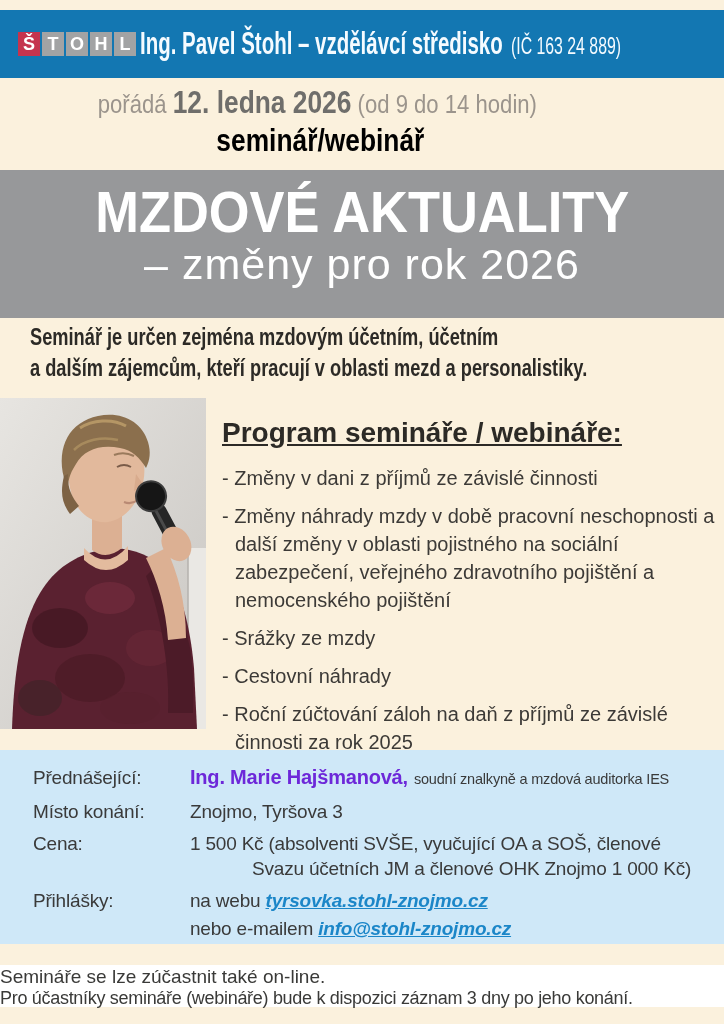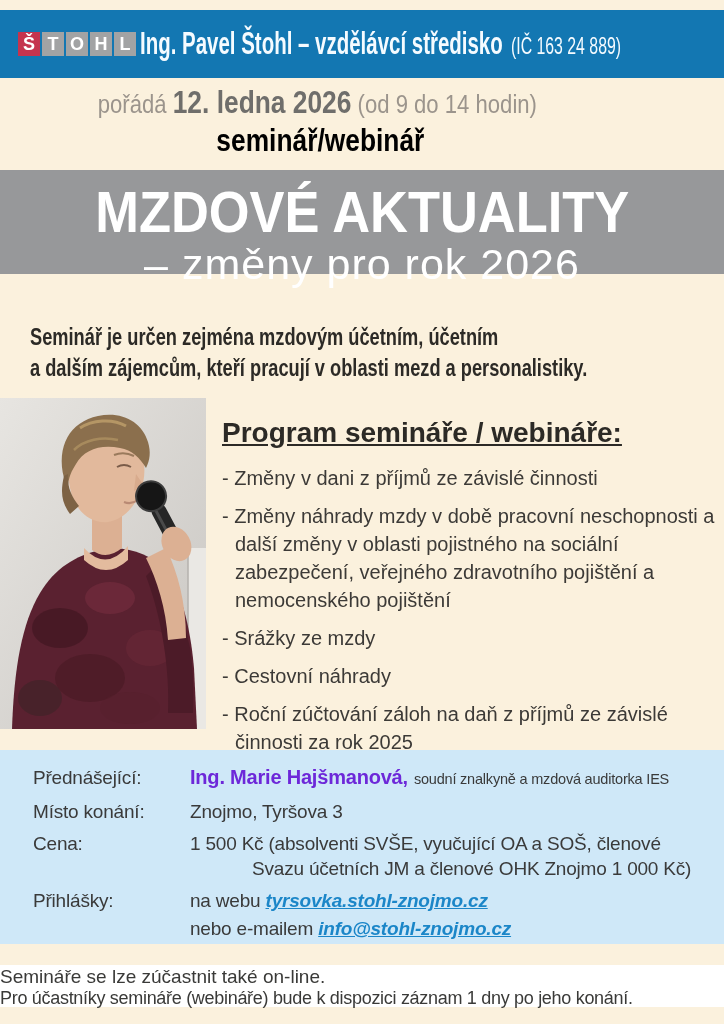--- a/index.html
+++ b/index.html
@@ -23,21 +23,21 @@
 
   
   .event-block{position:absolute;top:86px;left:0;width:635px;text-align:center;}
   .scale-c{display:inline-block;transform:scaleX(0.85);transform-origin:center;white-space:nowrap;}
   .event-line1{font-size:26px;color:#9b948c;line-height:34px;}
   .event-date{font-size:31px;font-weight:bold;color:#6f6e6b;}
   .event-line2{font-size:31px;font-weight:bold;color:#68676
 4;line-height:38px;margin-top:1px;padding-left:6px;}
 
   
-  .banner{position:absolute;top:170px;left:0;width:724px;height:104px;background:#97989a;
+  .banner{position:absolute;top:170px;left:0;width:724px;height:148px;background:#97989a;
     text-align:center;color:#ffffff;}
   .banner-title{margin-top:12px;font-size:57px;font-weight:bold;line-height:60px;
     display:inline-block;transform:scaleX(0.92);transform-origin:center;white-space:nowrap;}
   .banner-subtitle{font-size:43px;font-weight:normal;line-height:44px;letter-spacing:1px;}
 
   
   .intro{position:absolute;top:321px;left:30px;}
   .intro-scale{transform:scaleX(0.76);transform-origin:left top;}
   .intro-line{white-space:nowrap;font-size:24px;font-weight:bold;color:#2c2a26;line-height:31px;}
 
@@ -193,16 +193,16 @@
         </div>
         <div class="apply-line">
           <span>nebo e-mailem </span><a class="apply-link">info@stohl-znojmo.cz</a>
         </div>
       </div>
     </div>
   </div>
 
   <div class="online-strip">
     <div class="online-line1">Semináře se lze zúčastnit také on-line.</div>
-    <div class="online-line2">Pro účastníky semináře (webináře) bude k dispozici záznam 1 dny po jeho konání.</div>
+    <div class="online-line2">Pro účastníky semináře (webináře) bude k dispozici záznam 3 dny po jeho konání.</div>
   </div>
 
 </div>
 
 </body></html>

